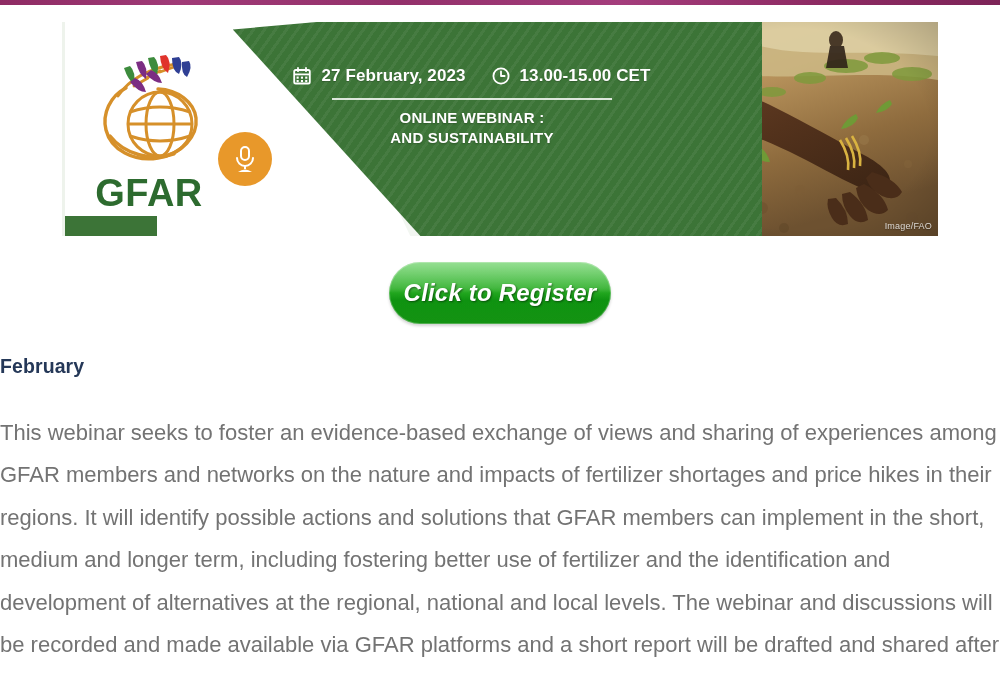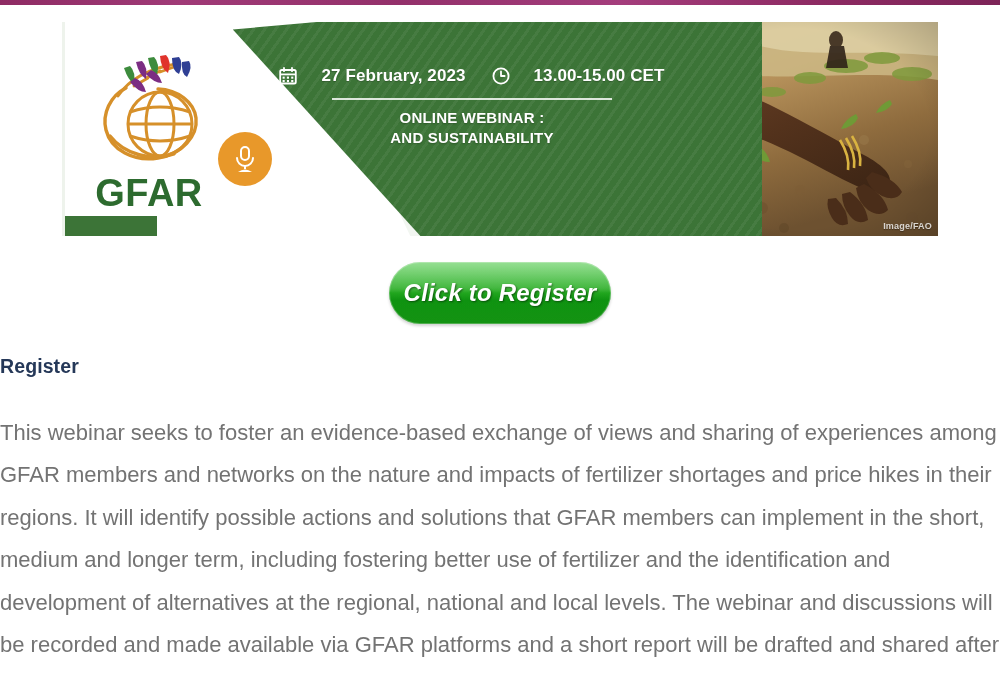--- a/index.html
+++ b/index.html
@@ -50,21 +50,21 @@
     height: 214px;
     overflow: hidden;
     background: #c6a06a;
   }
   .photo-svg { display:block; width:288px; height:214px; }
   .photo-credit {
     position: absolute;
     right: 6px;
     bottom: 5px;
     font-size: 9px;
-    font-weight: bold;
+    font-weight: normal;
     color: rgba(255,255,255,0.78);
     letter-spacing: .2px;
     text-shadow: 0 1px 1px rgba(0,0,0,.35);
   }
 
   
   .green-panel {
     position: absolute;
     left: 140px;
     top: 0;
@@ -134,21 +134,21 @@
     width: 420px;
     display: flex;
     justify-content: center;
     align-items: center;
     gap: 26px;
     font-size: 17px;
     font-weight: bold;
     letter-spacing: .1px;
     text-shadow: 0 1px 1px rgba(0,0,0,.22);
   }
-  .meta-item { display: flex; align-items: center; gap: 24px; }
+  .meta-item { display: flex; align-items: center; gap: 10px; }
   .meta-item svg { display:block; }
   .divider {
     position: absolute;
     left: 70px;
     top: 76px;
     width: 280px;
     height: 2px;
     background: rgba(255,255,255,0.82);
   }
   .title-block {
@@ -423,15 +423,15 @@
       <div>AND SUSTAINABILITY</div>
     </div>
   </div>
 </div>
 
 <div class="register-wrap">
   <button class="register-btn">Click to Register</button>
 </div>
 
 <div class="content">
-  <h2 class="section-title">Register</h2>
+  <h2 class="section-title">February</h2>
   <p class="body-text">This webinar seeks to foster an evidence-based exchange of views and sharing of experiences among GFAR members and networks on the nature and impacts of fertilizer shortages and price hikes in their regions. It will identify possible actions and solutions that GFAR members can implement in the short, medium and longer term, including fostering better use of fertilizer and the identification and development of alternatives at the regional, national and local levels. The webinar and discussions will be recorded and made available via GFAR platforms and a short report will be drafted and shared after the event.</p>
 </div>
 
 </body></html>

